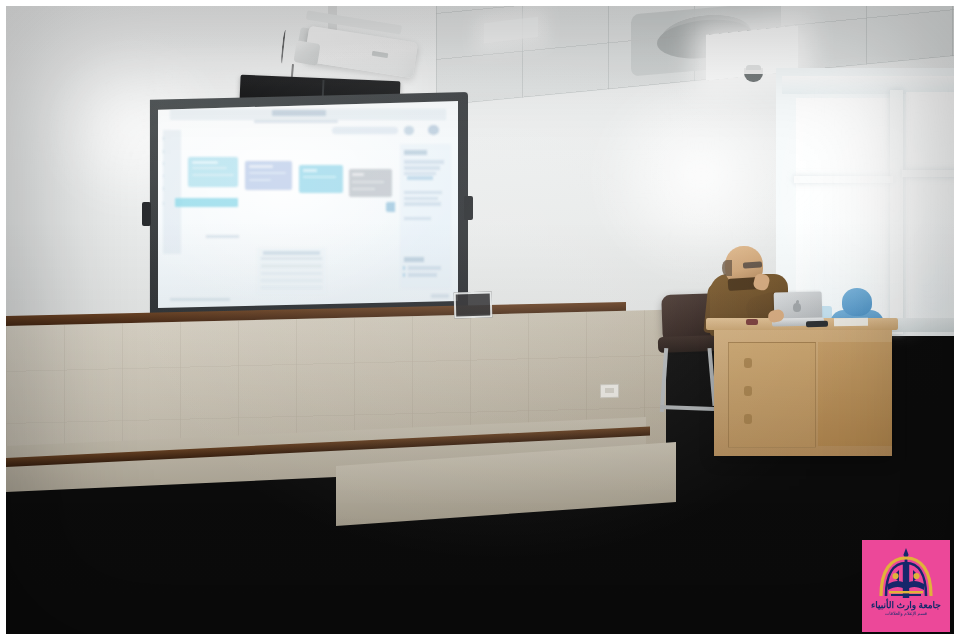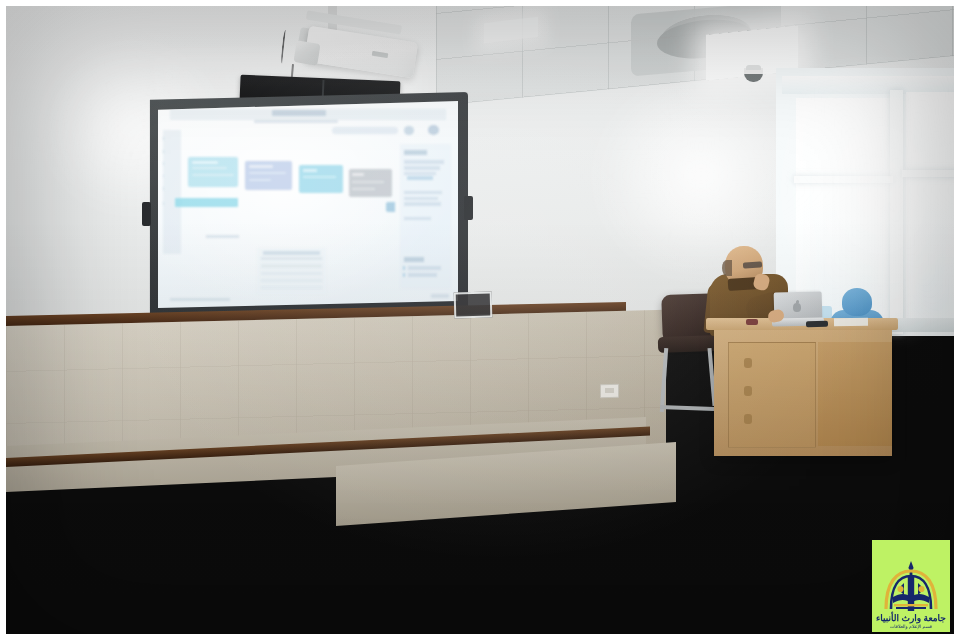--- a/index.html
+++ b/index.html
@@ -303,23 +303,23 @@
 
   
   .grade{position:absolute;inset:0;pointer-events:none;
     background:
       radial-gradient(ellipse at 52% 36%,rgba(255,255,255,.13),rgba(0,0,0,0) 58%),
       linear-gradient(180deg,rgba(255,255,255,.05) 0%,rgba(0,0,0,0) 34%,rgba(0,0,0,.17) 100%);}
   .vignette{position:absolute;inset:0;pointer-events:none;
     box-shadow:inset 0 0 110px 34px rgba(0,0,0,.24);}
 
   
-  .logo{position:absolute;right:10px;bottom:8px;width:78px;height:92px;
-    background:#bef264;z-index:40;display:flex;flex-direction:column;
-    align-items:center;justify-content:flex-start;padding-top:19px;box-sizing:border-box;}
+  .logo{position:absolute;right:10px;bottom:8px;width:88px;height:92px;
+    background:#ec4899;z-index:40;display:flex;flex-direction:column;
+    align-items:center;justify-content:flex-start;padding-top:6px;box-sizing:border-box;}
   .logo svg{display:block;}
   .logo-ar{font-size:9px;color:#132a6b;font-weight:bold;margin-top:-3px;
     letter-spacing:.3px;line-height:1;direction:rtl;}
   .logo-sub{font-size:4.6px;color:#1b2f70;margin-top:2px;direction:rtl;
     line-height:1;white-space:nowrap;}
 </style>
 </head>
 <body>
 
 <div id="photo">

